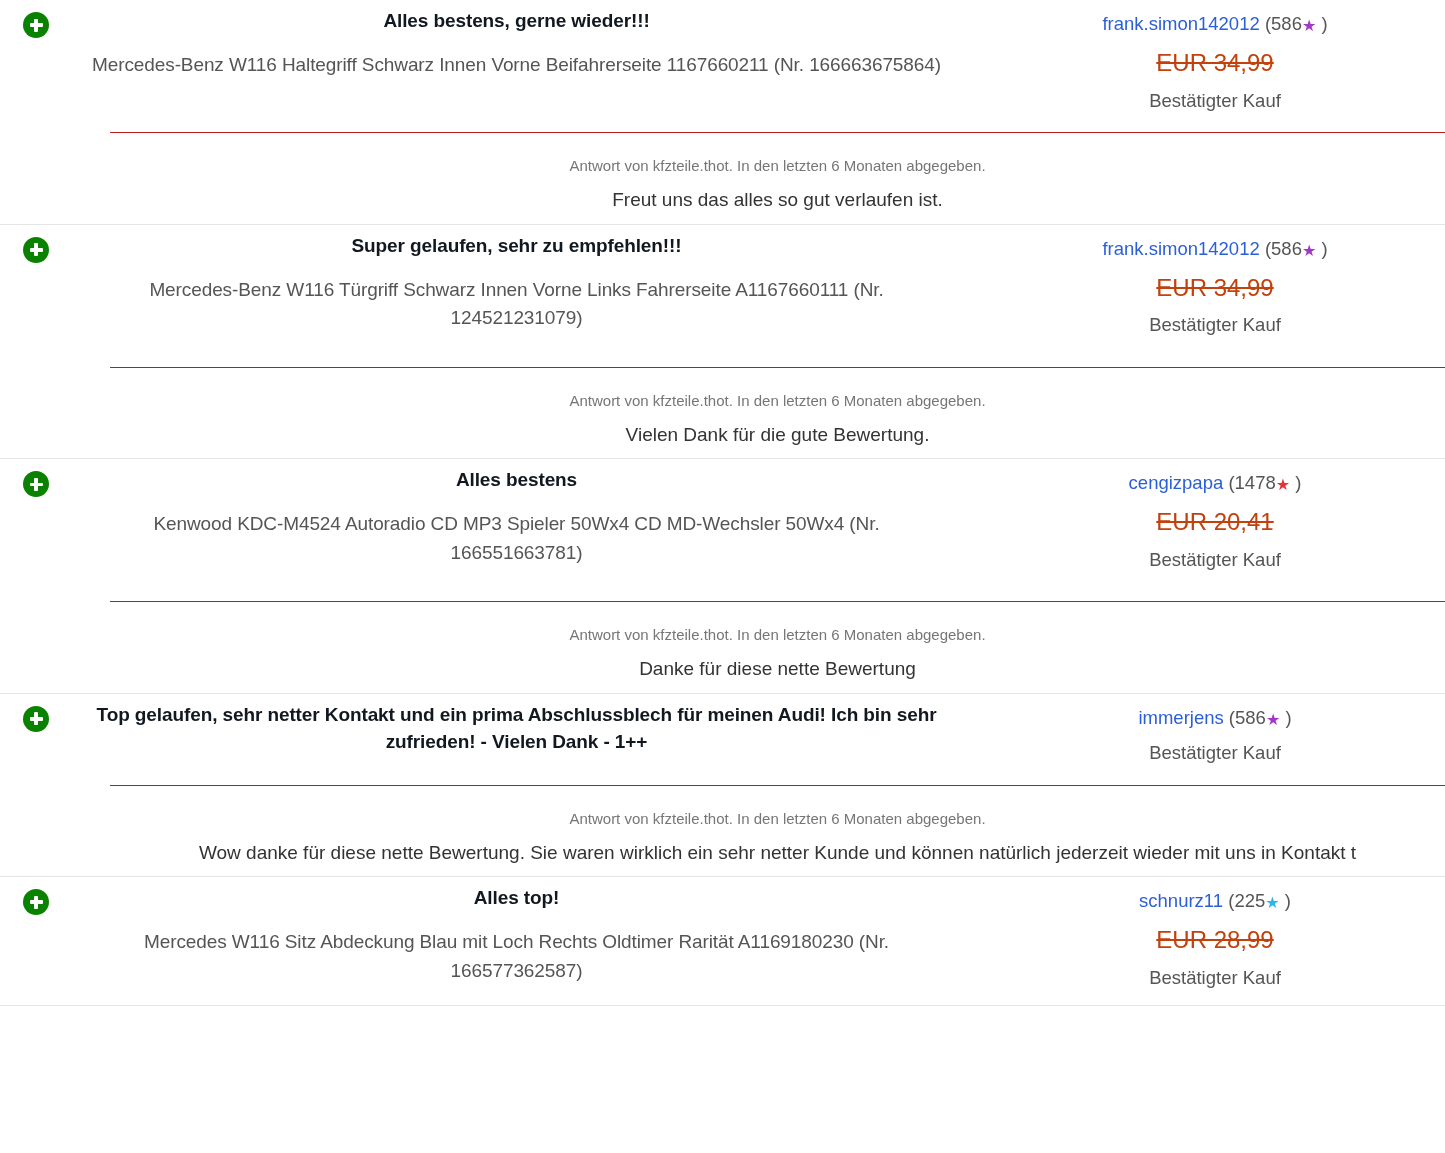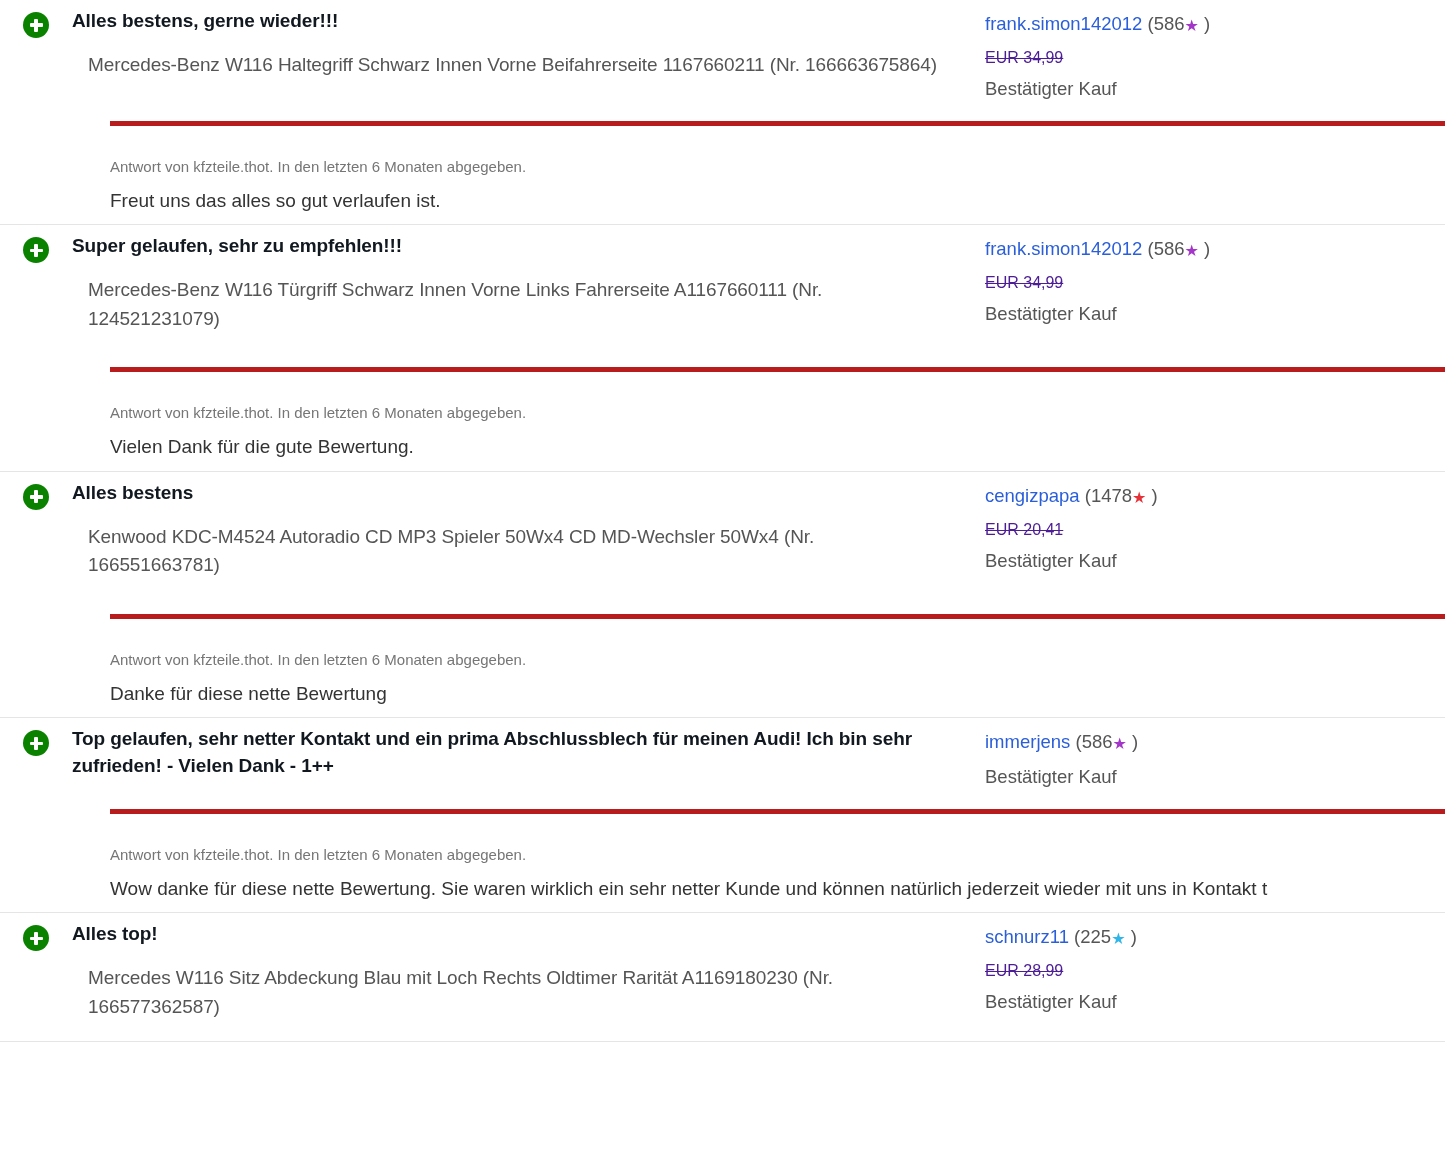--- a/index.html
+++ b/index.html
@@ -11,20 +11,21 @@
     color: #111820;
   }
   body {
     width: 1445px;
     height: 1153px;
     overflow: hidden;
   }
 
   .feedback-list {
     width: 1445px;
+    text-align: center;
   }
 
   .feedback-entry {
     position: relative;
     border-bottom: 1px solid #e5e5e5;
     padding: 0 0 0 0;
   }
   .feedback-entry:first-child { border-top: none; }
 
   .entry-main {
@@ -114,37 +115,37 @@
     color: #555555;
   }
   .star {
     font-size: 16px;
     line-height: 1;
     position: relative;
     top: 1px;
   }
 
   .price {
-    font-size: 16px;
+    font-size: 24px;
     line-height: 1.45;
-    color: #4c1d95;
+    color: #c2410c;
     text-decoration: line-through;
     margin-bottom: 7px;
   }
 
   .purchase-status {
     font-size: 18.5px;
     line-height: 1.45;
     color: #555555;
   }
 
   .reply-block {
     margin: 14px 0 10px 110px;
-    padding-top: 30px;
-    border-top: 5px solid #b91c1c;
+    padding-top: 22px;
+    border-top: 1px solid #b91c1c;
     max-width: 1335px;
   }
 
   .reply-meta {
     font-size: 15px;
     color: #767676;
     line-height: 1.4;
     margin-bottom: 10px;
   }
 

